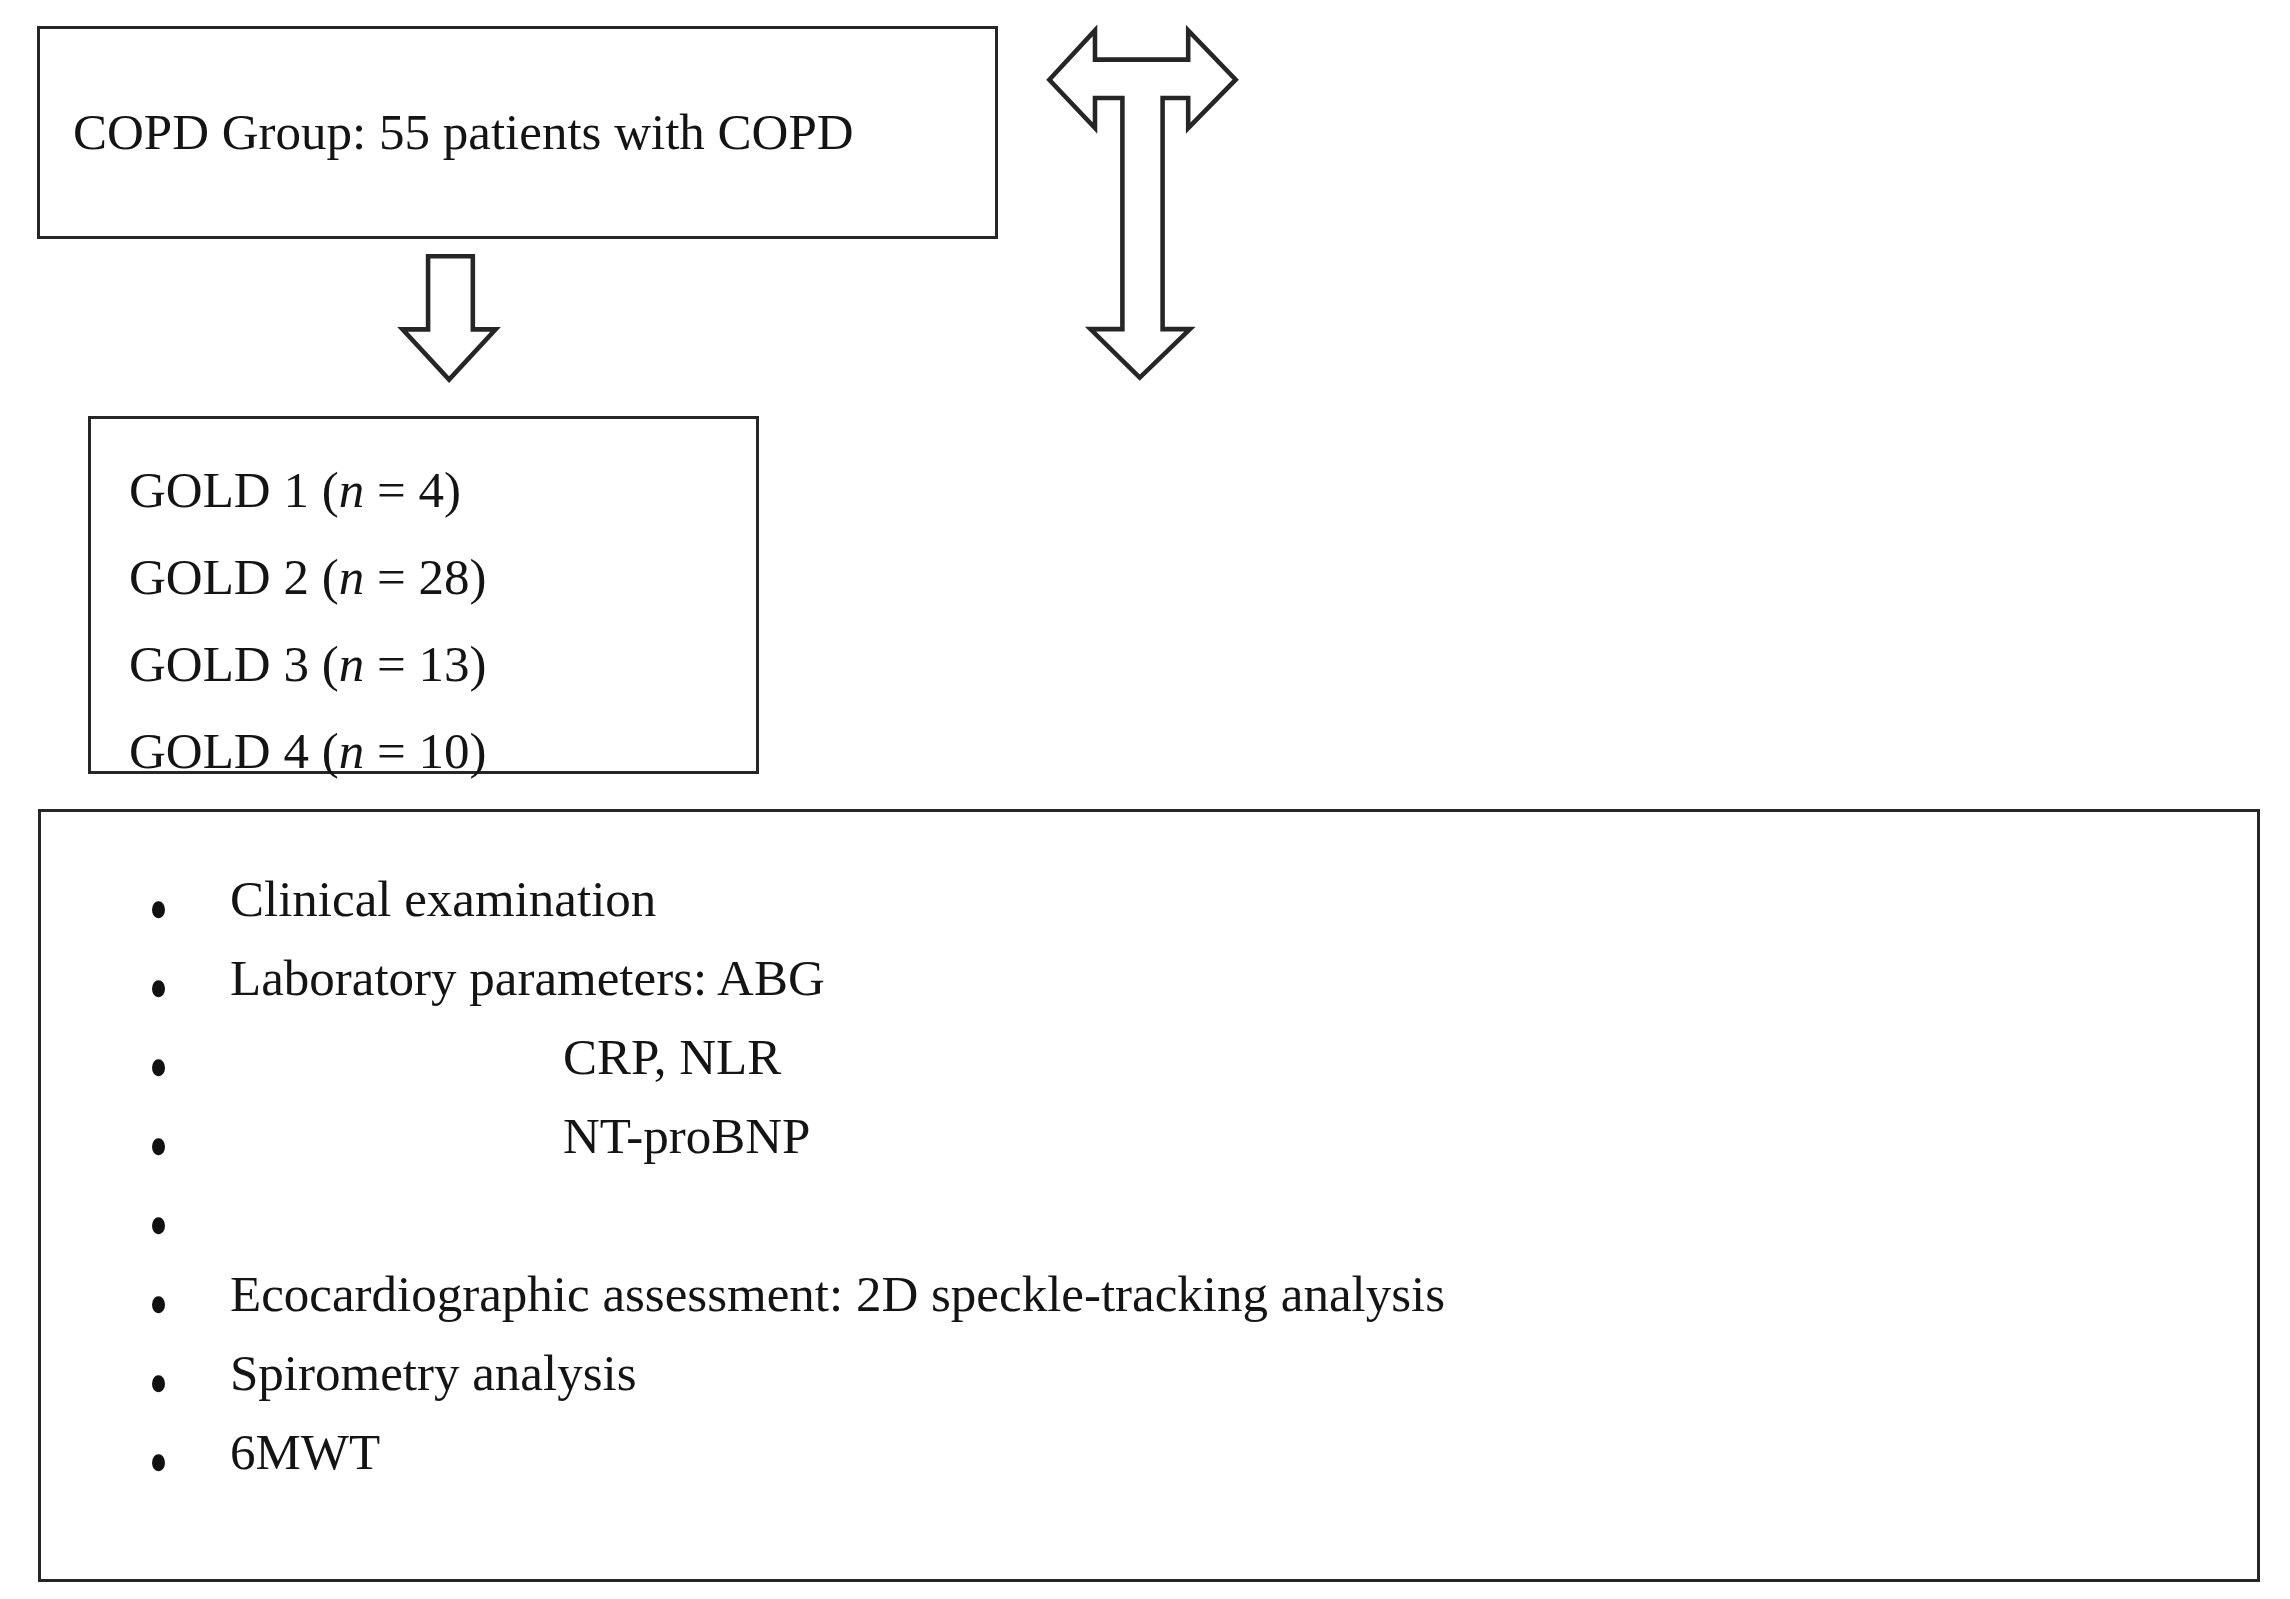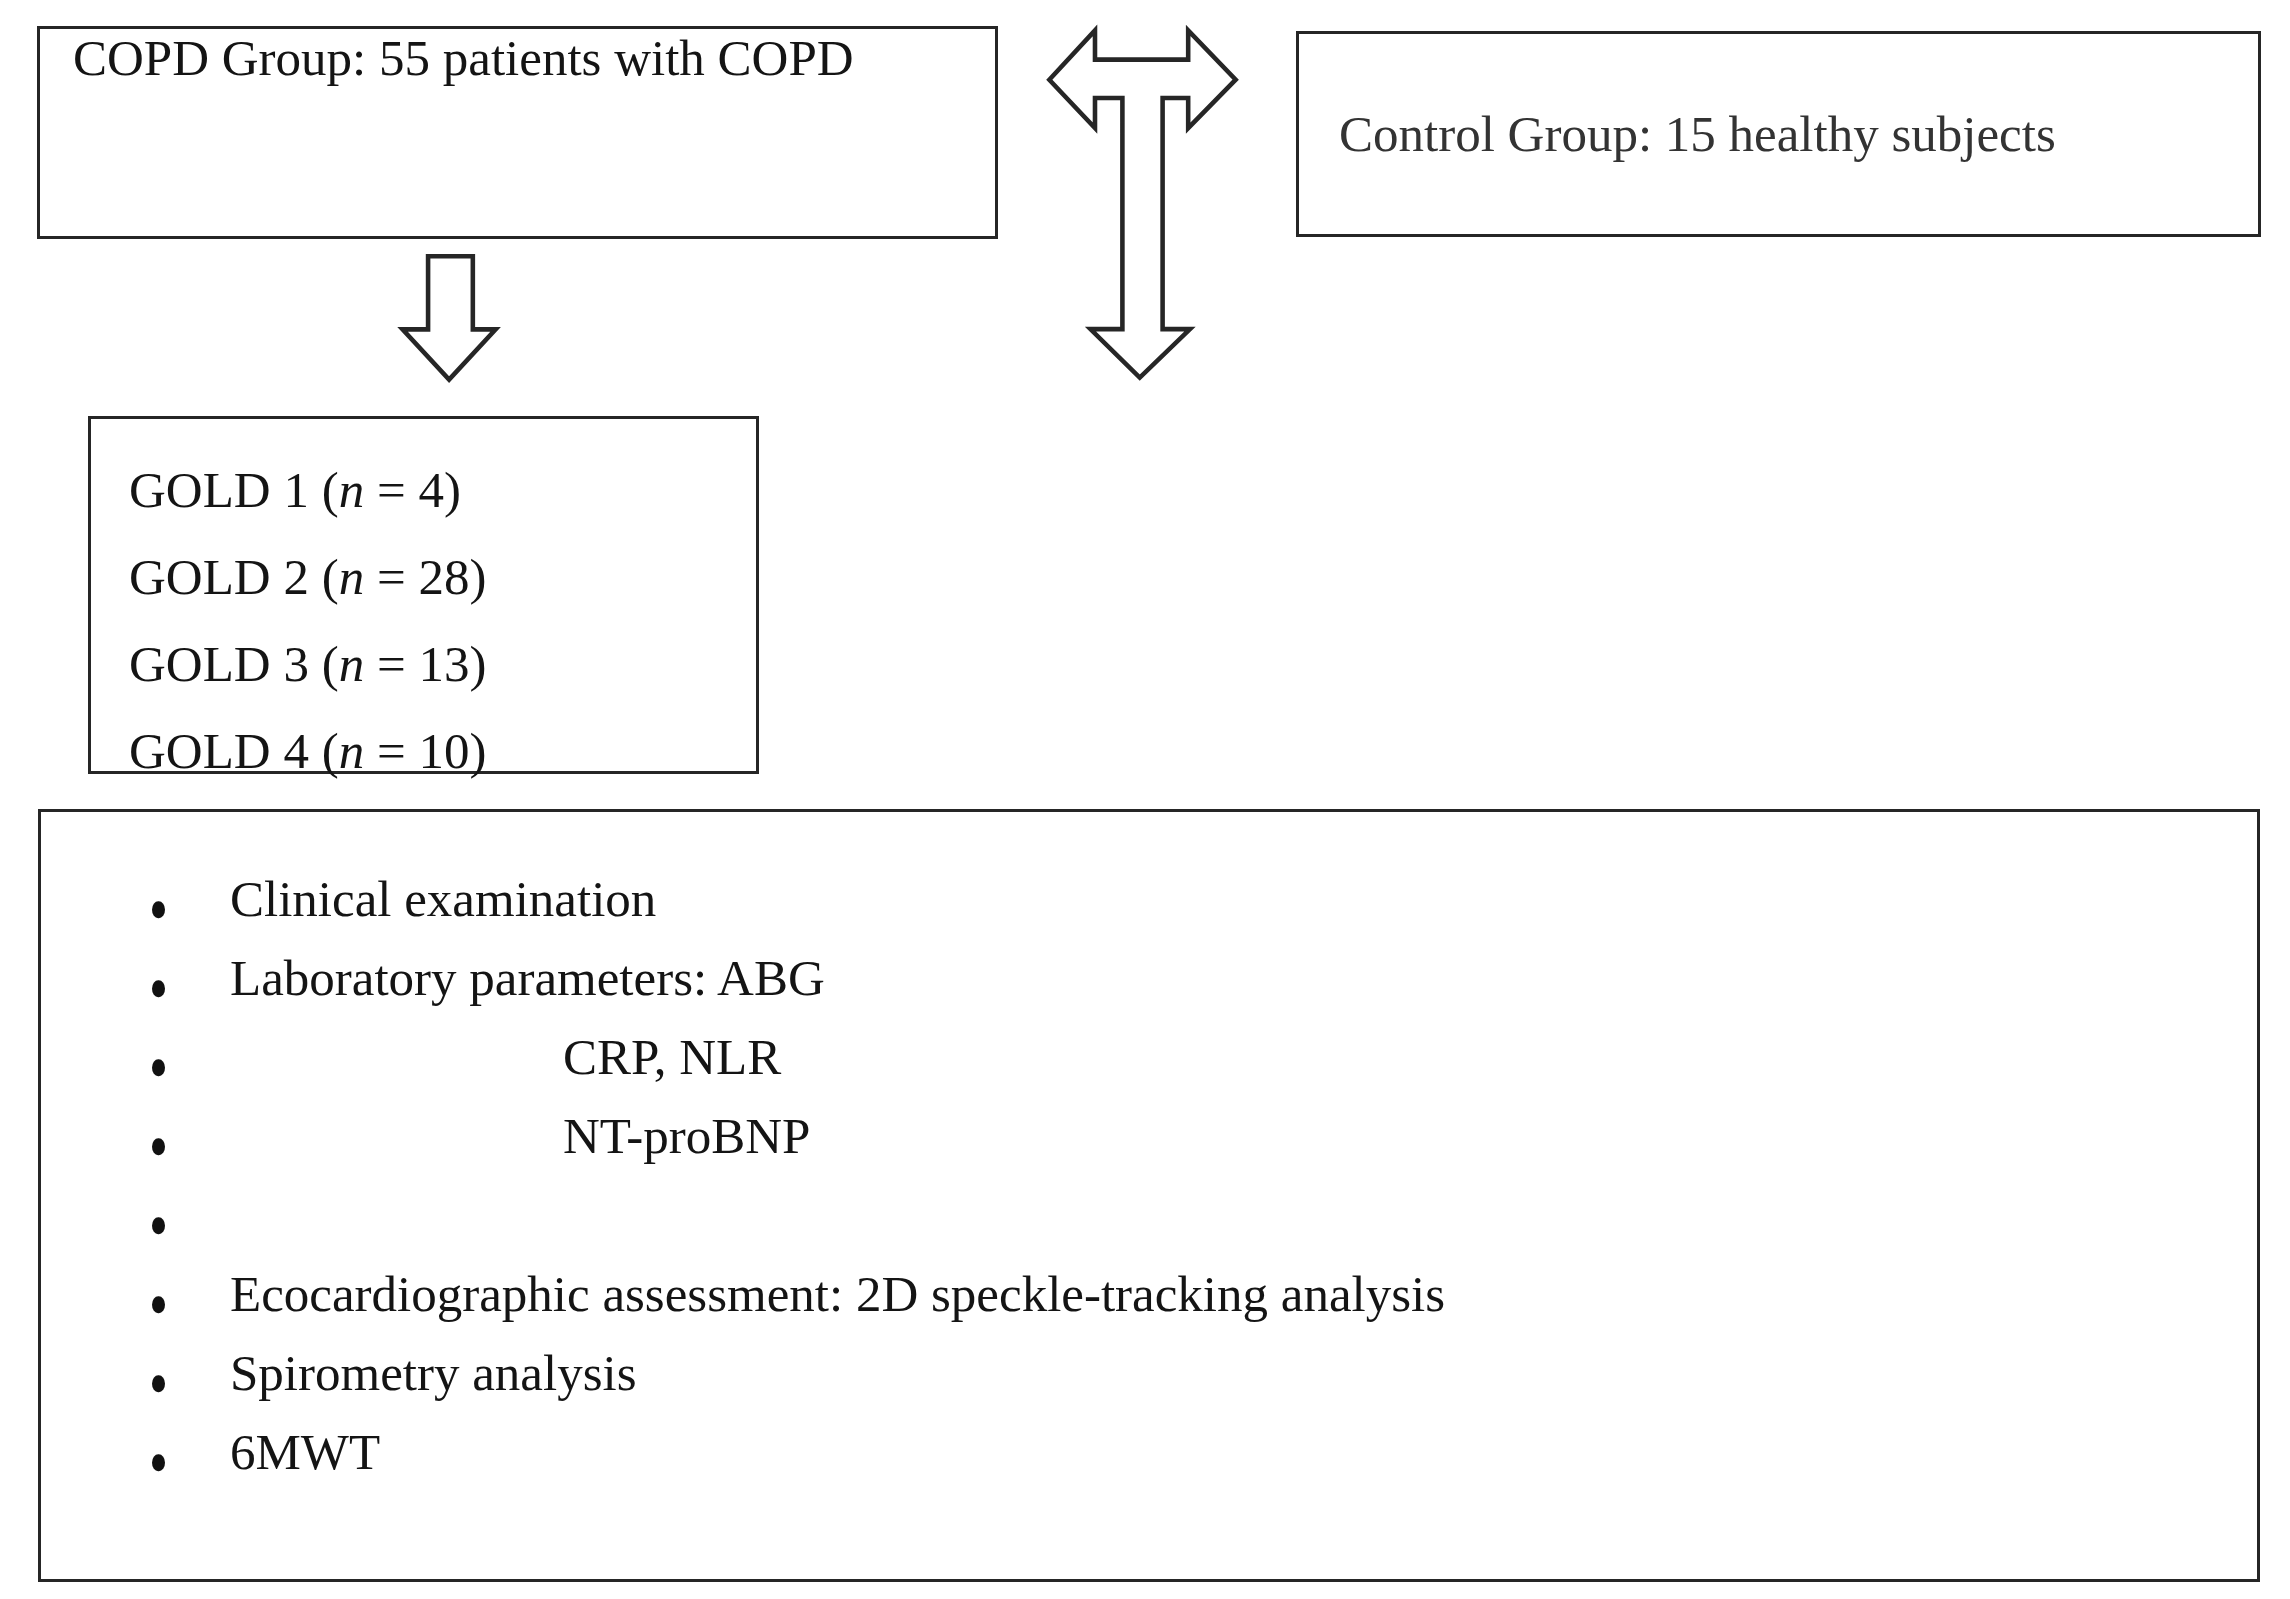--- a/index.html
+++ b/index.html
@@ -19,21 +19,21 @@
   .box {
     position: absolute;
     background: #ffffff;
     border: 3.7px solid #262626;
     box-sizing: border-box;
   }
   
   .copd-box {
     left: 37px; top: 25.6px;
     width: 961px; height: 213px;
-    display: flex; align-items: flex-start;
+    display: flex; align-items: center;
     padding-left: 33px;
     font-size: 51px;
   }
   .control-box {
     left: 1296px; top: 31px;
     width: 965px; height: 206px;
     display: flex; align-items: center;
     padding-left: 40px;
     font-size: 51px;
     color: #333333;
@@ -88,23 +88,20 @@
 </style>
 </head>
 <body>
 
 <div class="canvas">
 
   <div class="box copd-box">
     <span>COPD Group: 55 patients with COPD</span>
   </div>
 
-  <div class="box control-box">
-    <span>Control Group: 15 healthy subjects</span>
-  </div>
 
   <svg class="arrow-svg t-arrow" width="201" height="361" viewBox="0 0 220 395">
     <path d="M8,62 L58,8 L58,40 L160,40 L160,8 L212,62 L160,115 L160,82 L132,82 L132,335 L162,335 L107,388 L53,335 L88,335 L88,82 L58,82 L58,115 Z" fill="#ffffff" stroke="#262626" stroke-width="5" stroke-linejoin="miter"></path>
   </svg>
 
   <svg class="arrow-svg dn-arrow" width="110" height="137" viewBox="0 0 120 150">
     <path d="M36,8 L85,8 L85,88 L110,88 L59,143 L8,88 L36,88 Z" fill="#ffffff" stroke="#262626" stroke-width="5" stroke-linejoin="miter"></path>
   </svg>
 
   <div class="box gold-box">

